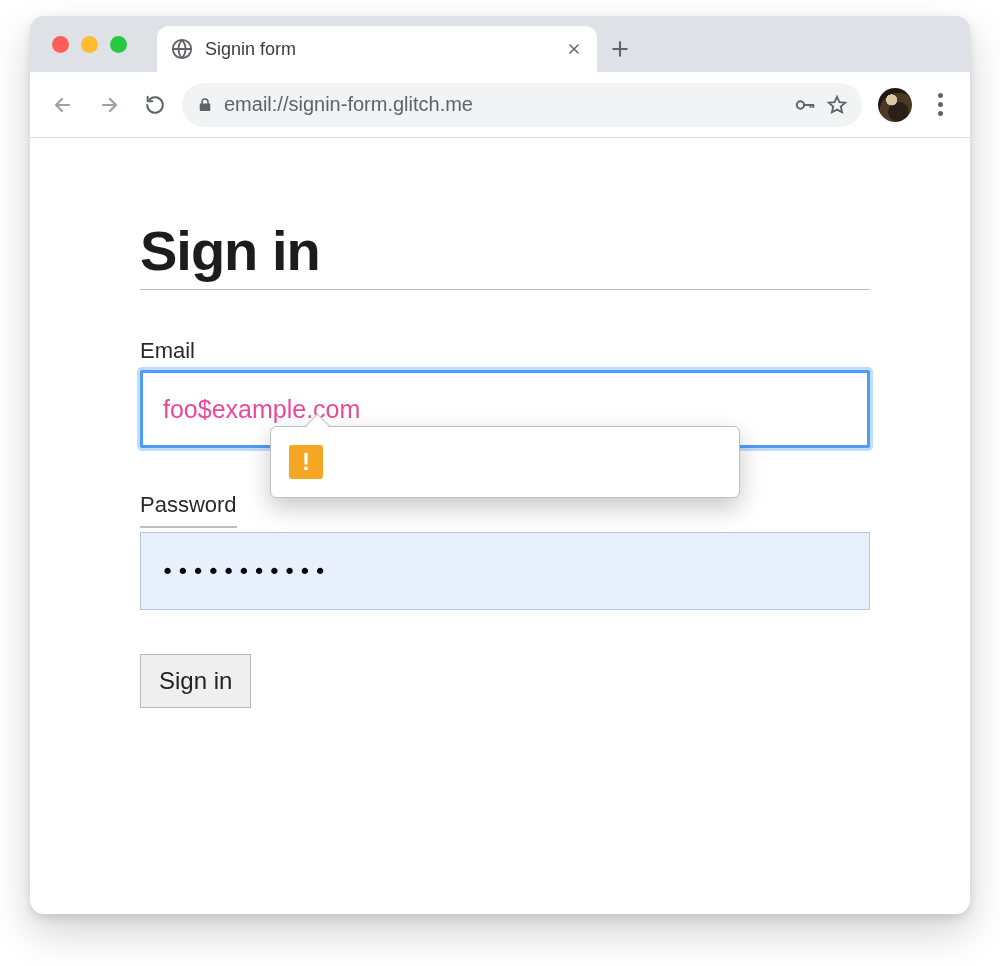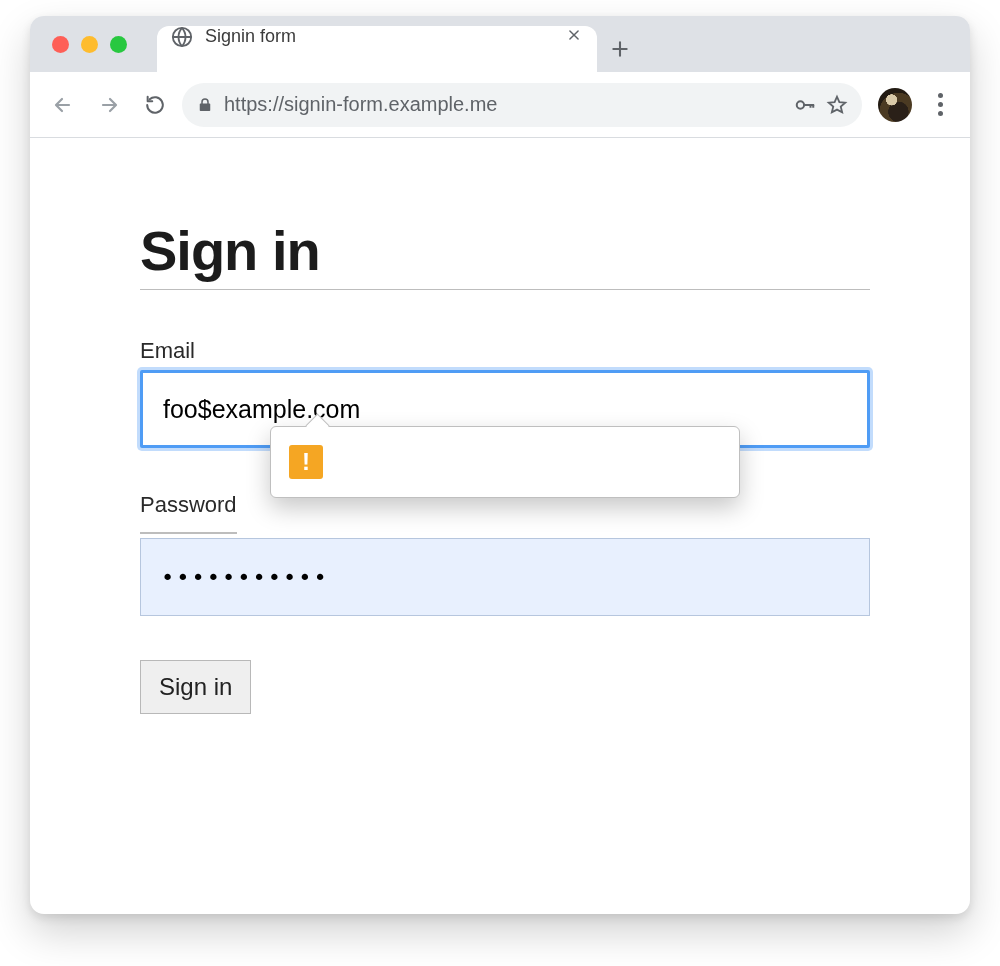--- a/index.html
+++ b/index.html
@@ -48,20 +48,21 @@
   .dot.yellow { background:#febc2e; }
   .dot.green { background:#28c840; }
 
   .tab {
     height: 46px;
     width: 440px;
     background: #fff;
     border-top-left-radius: 12px;
     border-top-right-radius: 12px;
     display: flex;
+    align-items: center;
     padding: 0 14px;
     font-size: 18px;
     color: #3b3b3b;
     position: relative;
   }
   .tab .favicon {
     width: 22px; height: 22px; margin-right: 12px;
     color:#5f6368;
   }
   .tab .title { flex:1; white-space: nowrap; overflow:hidden; text-overflow:ellipsis; }
@@ -135,36 +136,36 @@
   }
 
   .field-label {
     font-size:22px;
     color:#2a2a2a;
     margin-bottom:4px;
     display:block;
     border-bottom: 2px solid transparent;
     width: max-content;
   }
-  .pw-label { border-bottom-color:#bdbdbd; padding-bottom:14px;}
+  .pw-label { border-bottom-color:#bdbdbd; padding-bottom:8px;}
 
   .text-input {
     width:100%;
     height:78px;
     font-size:25px;
     padding:0 20px;
     border:1px solid #a1a6ad;
     background:#fff;
     outline:none;
   }
   .email-input {
     border:3px solid #4f9cf5;
     border-radius:2px;
     box-shadow:0 0 0 3px rgba(79,156,245,.35);
-    color:#000000;
+    color:#ec4899;
   }
   .pw-input {
     background:#e8f0fe;
     border:1px solid #b6c6de;
     letter-spacing:2px;
     font-family: monospace;
     font-size:22px;
   }
 
   .field { margin-bottom:44px; position:relative; }
@@ -271,21 +272,21 @@
         <path d="M4 3v5h5"></path>
       </svg>
     </div>
 
     <div class="omnibox">
       <span class="lock">
         <svg viewBox="0 0 24 24" width="18" height="18" fill="currentColor">
           <path d="M7 10V8a5 5 0 0110 0v2h1a1 1 0 011 1v8a1 1 0 01-1 1H6a1 1 0 01-1-1v-8a1 1 0 011-1h1zm2 0h6V8a3 3 0 10-6 0v2z"></path>
         </svg>
       </span>
-      <span class="url">https://signin-form.example.me</span>
+      <span class="url">email://signin-form.glitch.me</span>
       <span class="r-icon">
         <svg viewBox="0 0 24 24" width="22" height="22" fill="currentColor">
           <circle cx="7" cy="12" r="4" fill="none" stroke="currentColor" stroke-width="2.2"></circle>
           <path d="M11 12h11" stroke="currentColor" stroke-width="2.2"></path>
           <path d="M18 12v3M21 12v3" stroke="currentColor" stroke-width="2.2"></path>
         </svg>
       </span>
       <span class="r-icon">
         <svg viewBox="0 0 24 24" width="22" height="22" fill="none" stroke="currentColor" stroke-width="2">
           <path d="M12 3l2.6 5.9 6.4.6-4.9 4.3 1.5 6.2L12 17l-5.6 3 1.5-6.2L3 9.5l6.4-.6L12 3z"></path>

